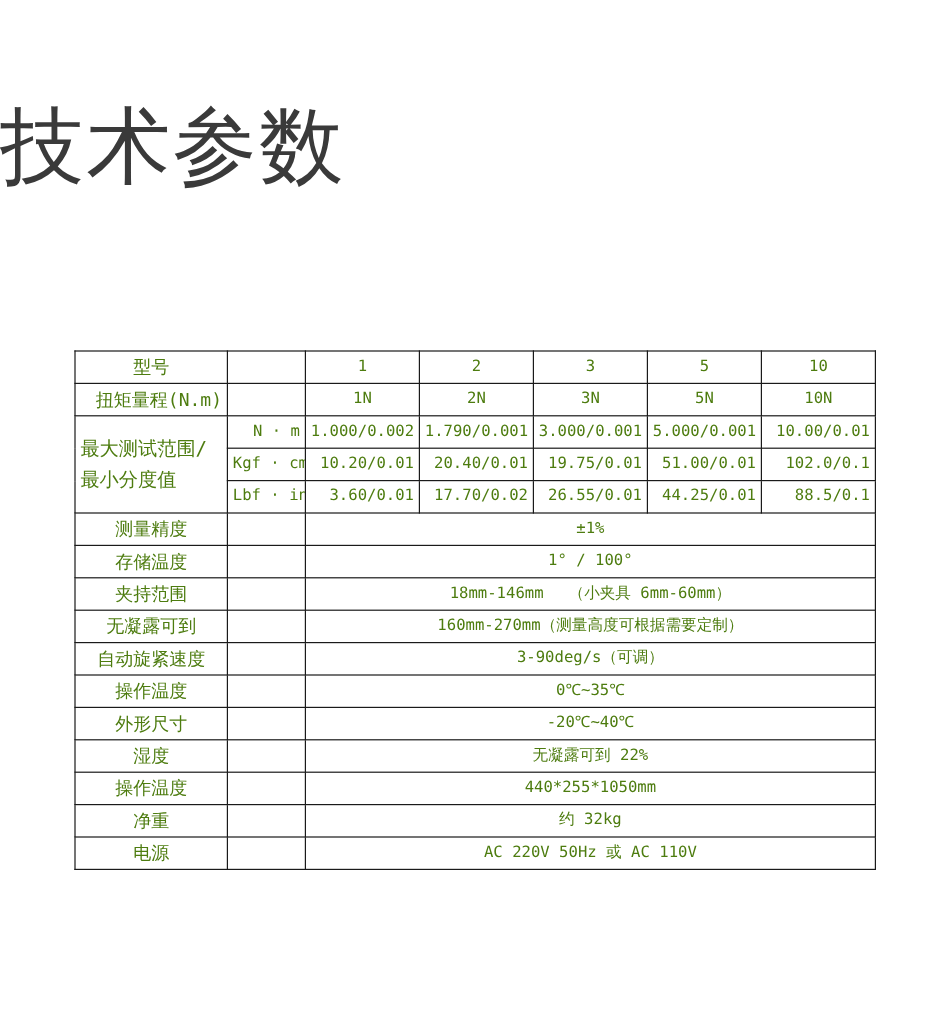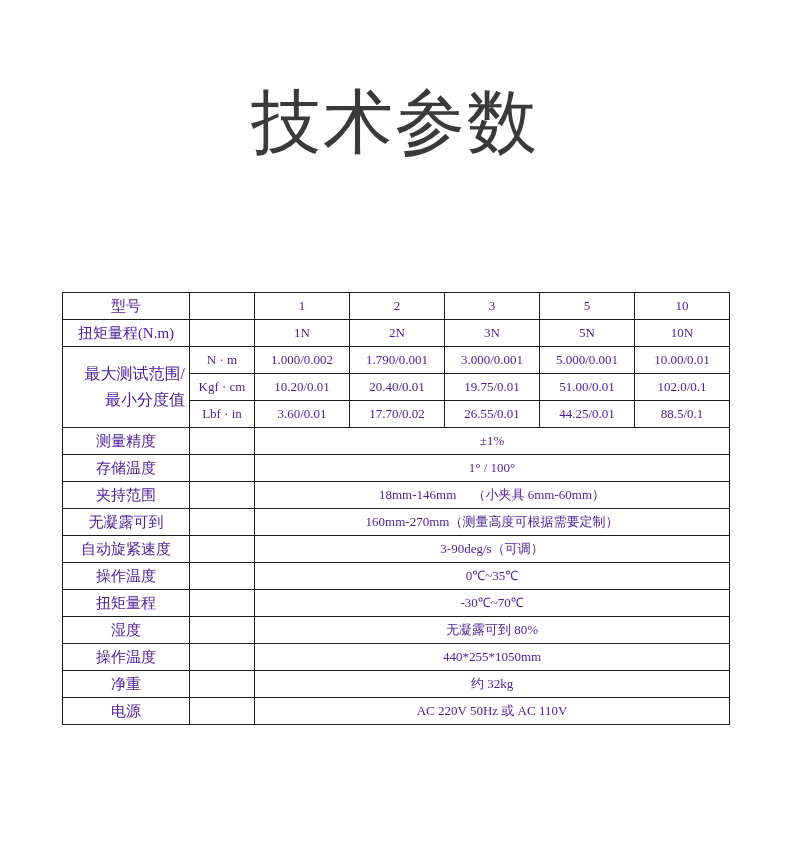--- a/index.html
+++ b/index.html
@@ -8,55 +8,54 @@
     background:#ffffff;
     position:relative;
     font-family:"DejaVu Sans Mono","Liberation Mono",monospace;
     color:#000000;
     overflow:hidden;
   }
   .page-title{
     position:absolute;
     top:82px;left:0;
     width:790px;
-    text-align:center;
+    text-align:left;
     font-family:"DejaVu Sans","Liberation Sans",sans-serif;
     font-size:70px;
     font-weight:500;
     color:#3a3a3a;
     letter-spacing:2px;
     line-height:1.15;
   }
   table.spec{
     position:absolute;
     left:62px;top:292px;
     width:667px;
     border-collapse:collapse;
     table-layout:fixed;
     font-size:13px;
-    color:#4c1d95;
-    font-family:Liberation Serif, serif;
+    color:#4d7c0f;
   }
   table.spec td{
     border:1px solid #1a1a1a;
     height:26px;
     padding:0 4px;
     white-space:nowrap;
     overflow:hidden;
     line-height:26px;
     vertical-align:middle;
   }
   td.center{text-align:center;}
-  td.left{text-align:center;padding-left:6px;}
+  td.left{text-align:right;padding-left:6px;}
   td.lbl{font-size:15px;}
   td.range-lbl{
     font-size:16px;
     line-height:1.55;
     white-space:normal;
-    text-align:right;
+    text-align:left;
     padding-left:5px;
   }
   td.val{font-size:13px;}
 </style>
 </head>
 <body>
 
 <div class="page-title">技术参数</div>
 
 <table class="spec">
@@ -137,28 +136,28 @@
         <td class="lbl center">自动旋紧速度</td>
         <td></td>
         <td class="center val" colspan="5">3-90deg/s（可调）</td>
       </tr>
       <tr>
         <td class="lbl center">操作温度</td>
         <td></td>
         <td class="center val" colspan="5">0℃~35℃</td>
       </tr>
       <tr>
-        <td class="lbl center">扭矩量程</td>
+        <td class="lbl center">外形尺寸</td>
         <td></td>
-        <td class="center val" colspan="5">-30℃~70℃</td>
+        <td class="center val" colspan="5">-20℃~40℃</td>
       </tr>
       <tr>
         <td class="lbl center">湿度</td>
         <td></td>
-        <td class="center val" colspan="5">无凝露可到 80%</td>
+        <td class="center val" colspan="5">无凝露可到 22%</td>
       </tr>
       <tr>
         <td class="lbl center">操作温度</td>
         <td></td>
         <td class="center val" colspan="5">440*255*1050mm</td>
       </tr>
       <tr>
         <td class="lbl center">净重</td>
         <td></td>
         <td class="center val" colspan="5">约 32kg</td>

